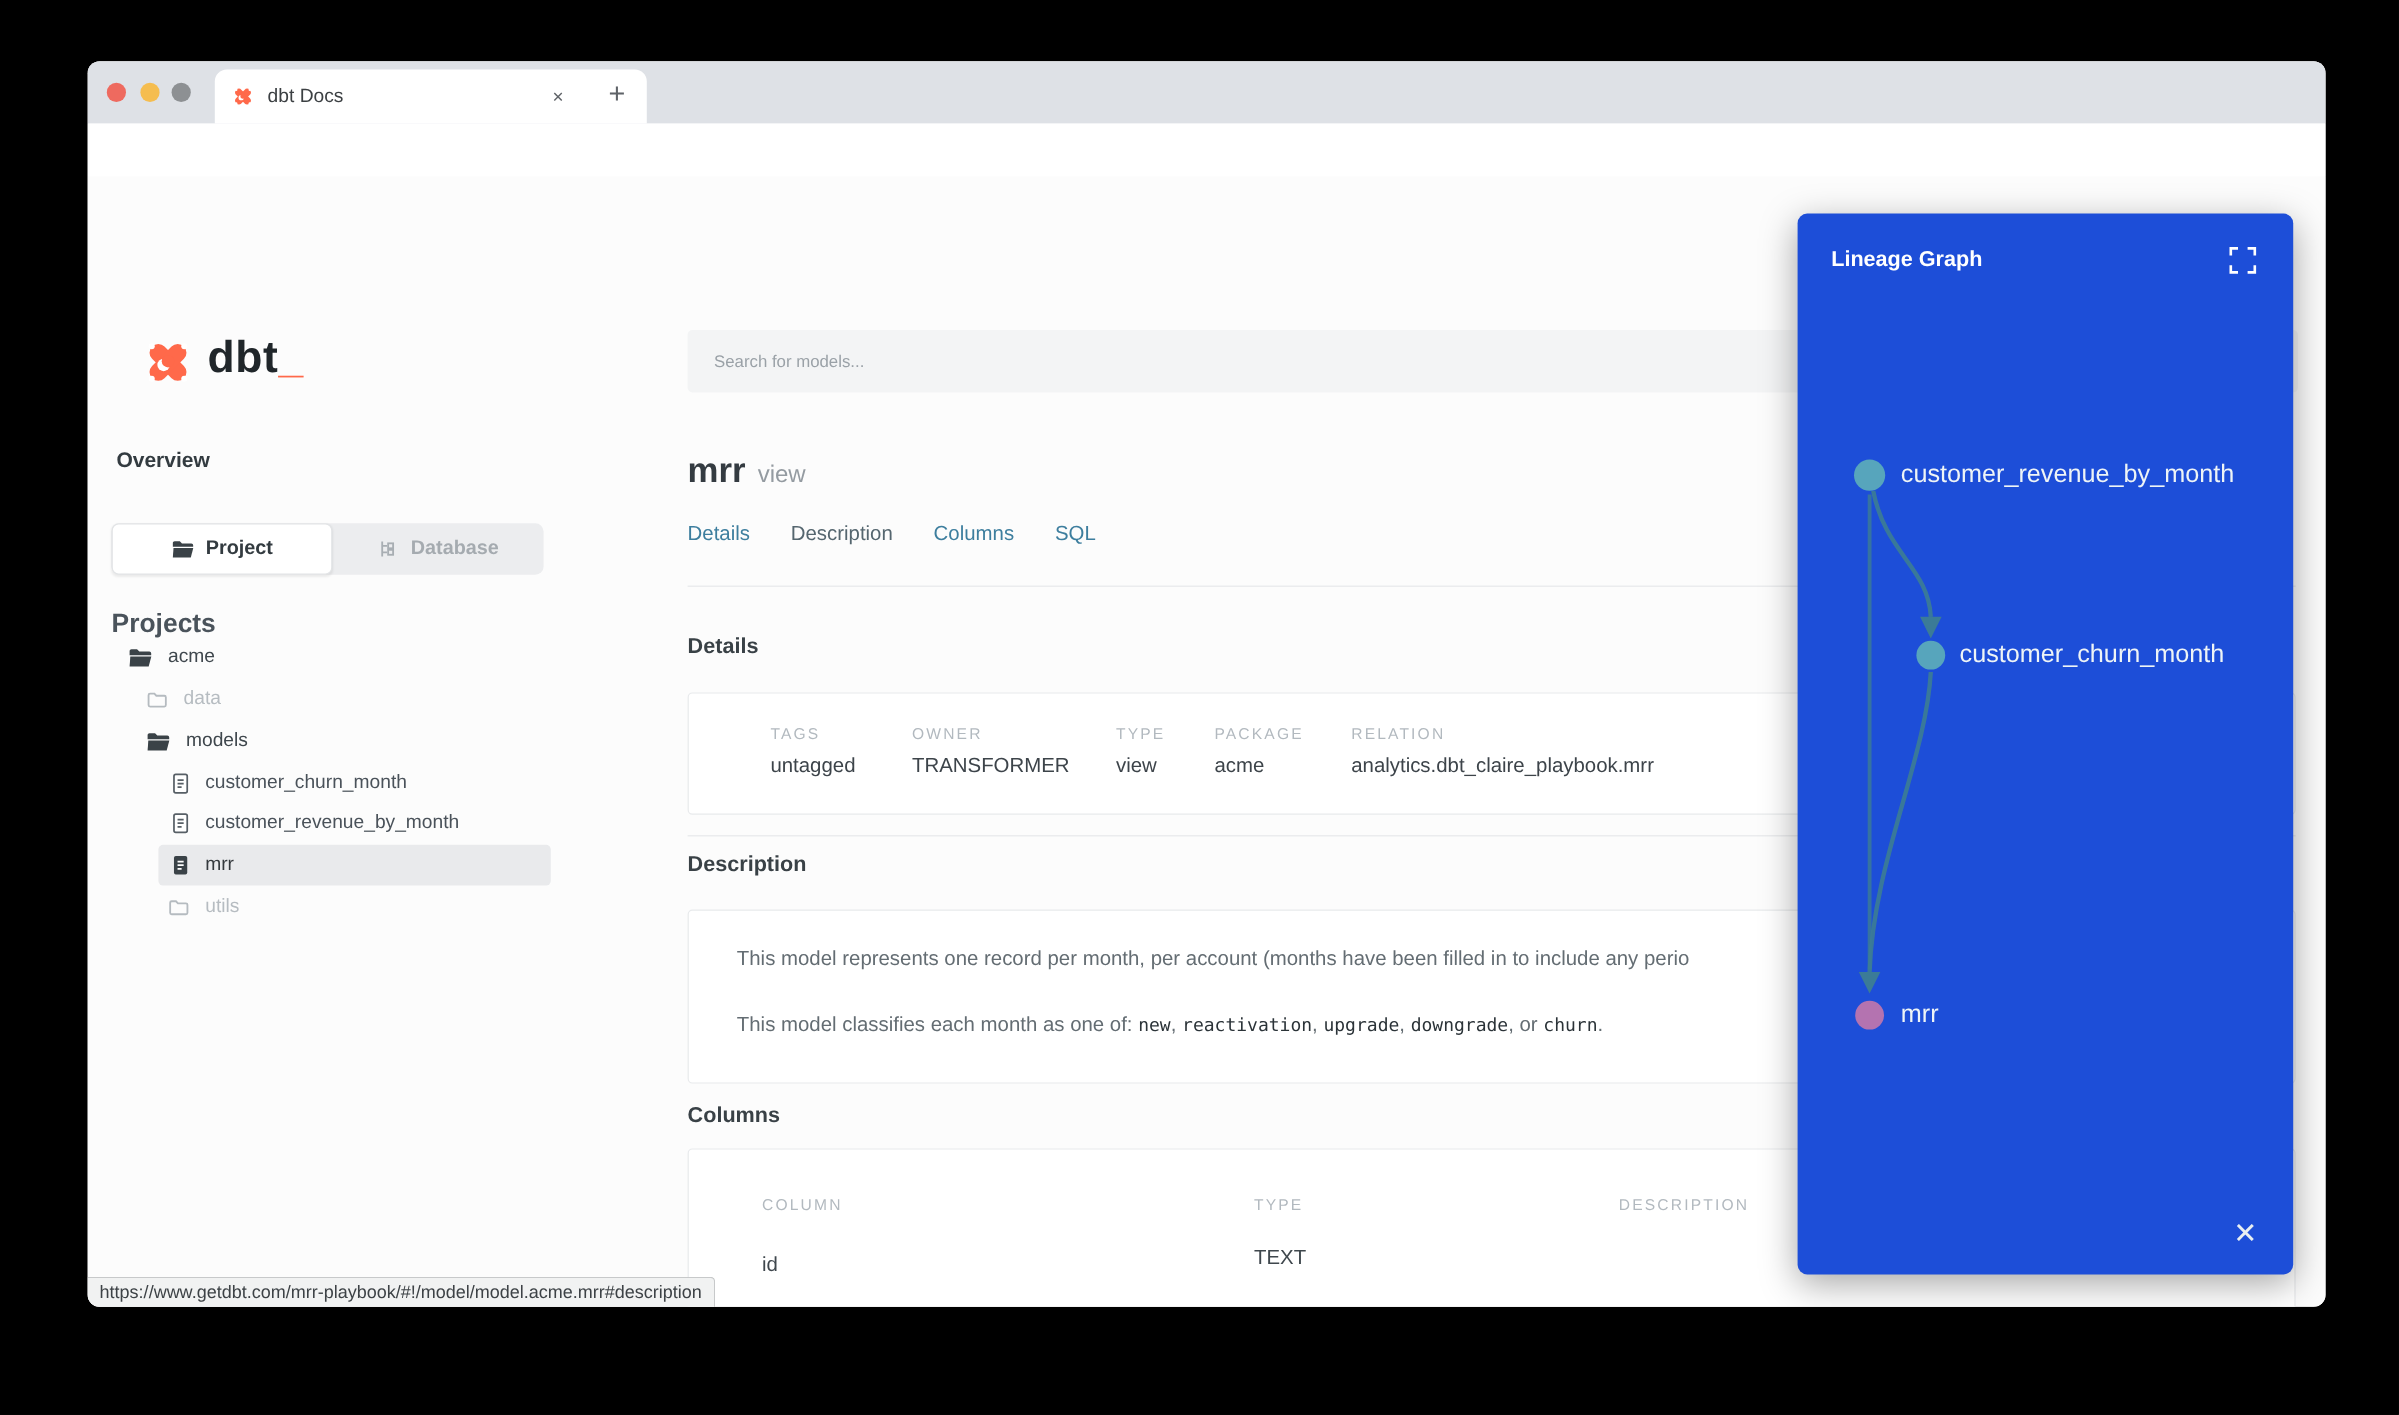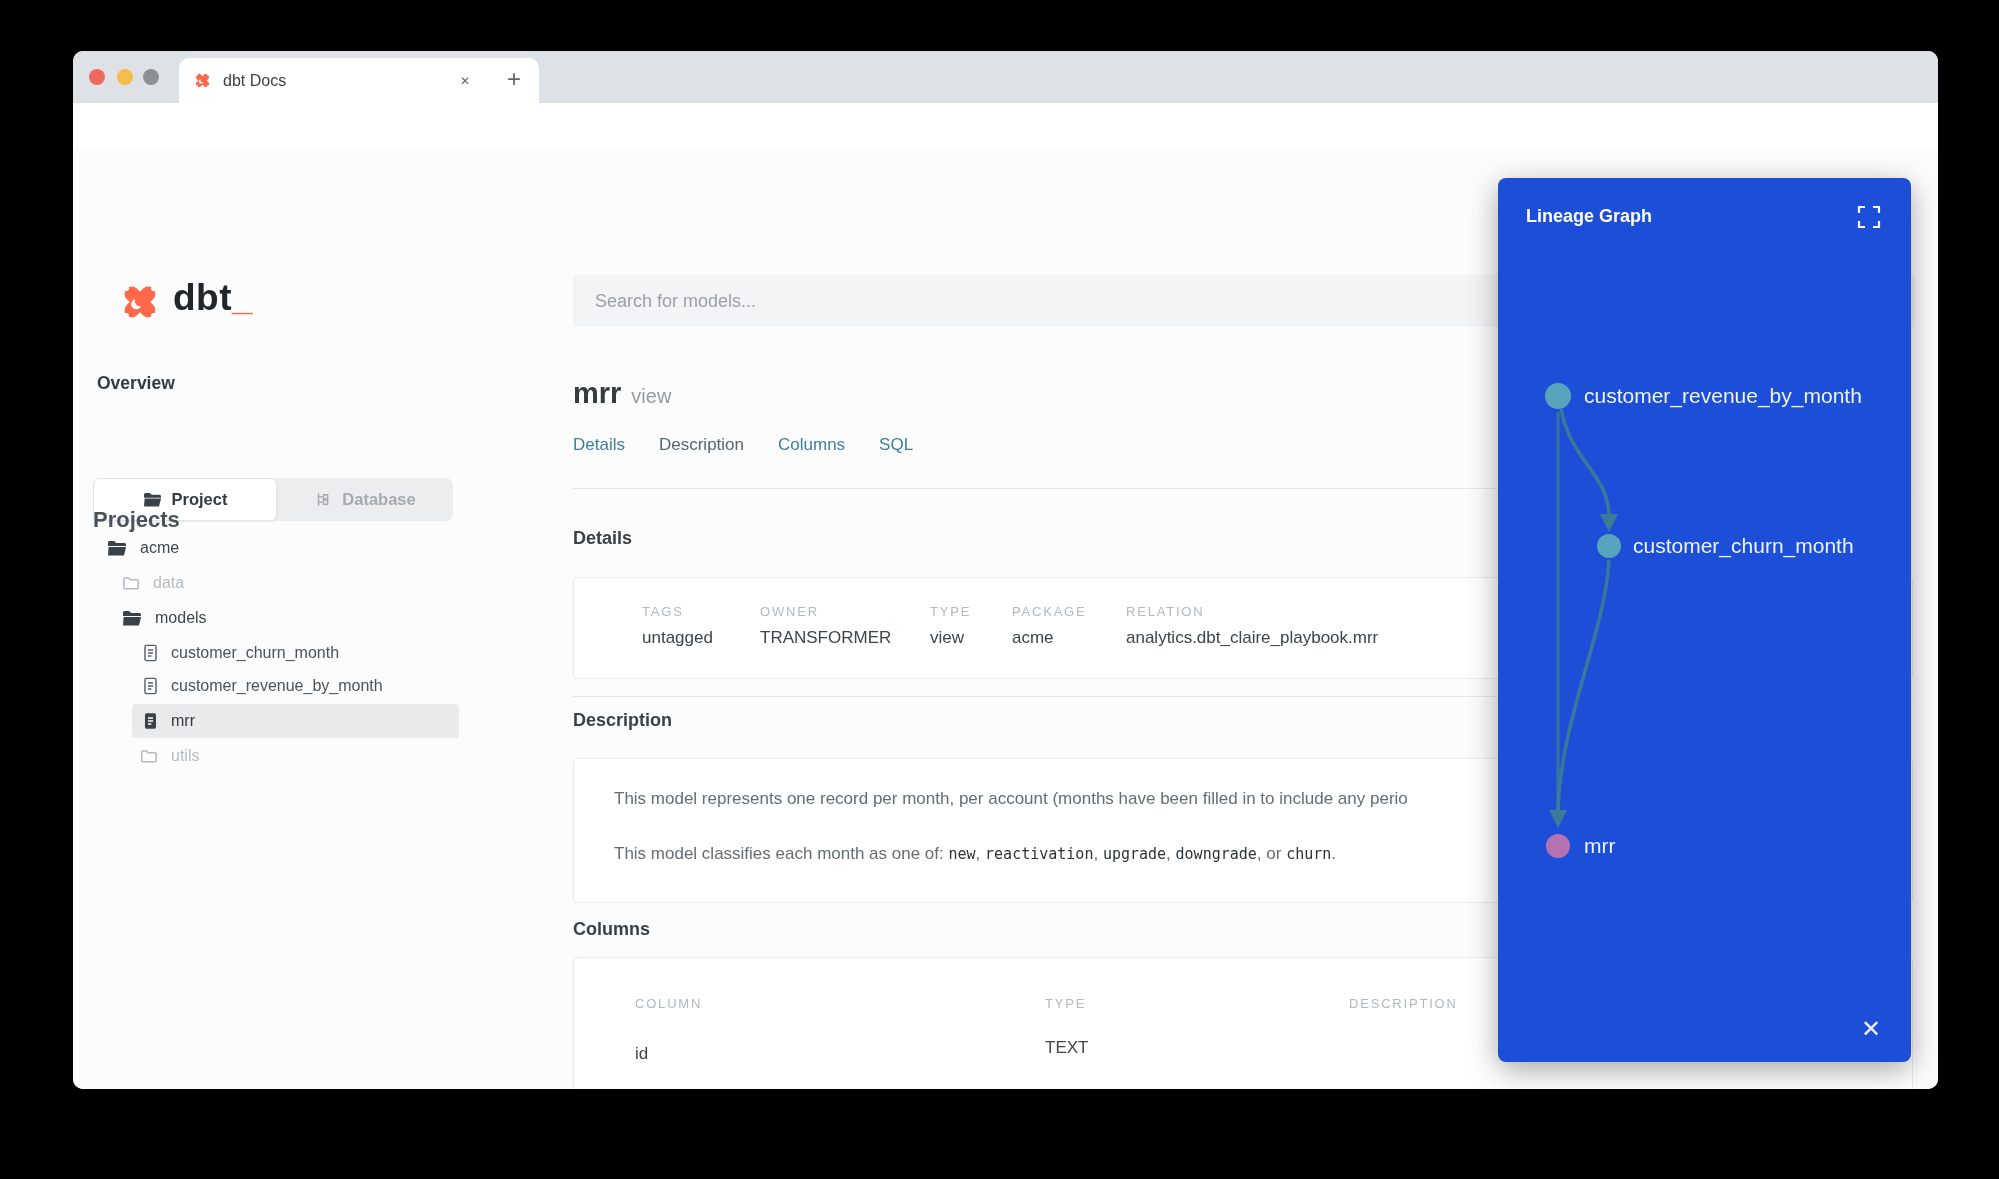--- a/index.html
+++ b/index.html
@@ -18,24 +18,24 @@
   .toolbar{left:0;top:52px;width:1865px;height:44px;background:#fff;}
   .pill{left:142px;top:58px;width:1620px;height:35px;border-radius:18px;background:#f1f3f4;}
   .urltext{left:182px;top:58px;height:35px;display:flex;align-items:center;font-size:17px;}
   .urldomain{color:#202124;}
   .urlpath{color:#5f6368;}
   
   .content{left:0;top:96px;width:1865px;height:942px;background:#fcfcfc;overflow:hidden;}
   .dbt-word{left:100px;top:130px;font-size:37px;font-weight:bold;color:#20262a;letter-spacing:.5px;}
   .dbt-cursor{color:#ff694a;}
   .search{left:500px;top:128px;width:1320px;height:52px;background:#f3f4f5;border:none;border-radius:4px;
-          padding:0 0 0 22px;font-size:18px;color:#3c4043;outline:none;font-family:"Liberation Sans",sans-serif;}
+          padding:0 0 0 22px;font-size:14px;color:#3c4043;outline:none;font-family:"Liberation Sans",sans-serif;}
   .search::placeholder{color:#9aa1a7;}
   .ovr{left:24px;top:226px;font-size:17.5px;font-weight:bold;color:#333b40;}
-  .toggle{left:20px;top:289px;width:360px;height:43px;background:#ecedef;border-radius:7px;margin-top:42px;}
+  .toggle{left:20px;top:289px;width:360px;height:43px;background:#ecedef;border-radius:7px;}
   .seg{top:0;height:43px;display:flex;align-items:center;justify-content:center;gap:10px;font-size:16.5px;}
   .seg-active{left:0;width:184px;background:#fff;border:1px solid #e2e4e6;border-radius:6px;
               box-shadow:0 1px 2px rgba(0,0,0,.07);font-weight:bold;color:#333b40;box-sizing:border-box;}
   .seg-idle{left:184px;width:176px;color:#a5abb0;font-weight:bold;}
   .projects{left:20px;top:360px;font-size:22px;font-weight:bold;color:#4a535b;}
   .trow{height:34px;display:flex;align-items:center;font-size:16px;}
   .sel{left:59px;top:557px;width:327px;height:34px;background:#e9eaec;border-radius:4px;}
   
   .pagetitle{left:500px;top:230px;font-size:29px;font-weight:bold;color:#343b41;}
   .badge{font-size:20px;font-weight:normal;color:#949ba1;margin-left:10px;}
@@ -326,15 +326,16 @@
     </svg>
     <div class="abs node-dot" style="left:47px;top:205px;width:26px;height:26px;background:#57a5bc"></div>
     <div class="abs node-label" style="left:86px;top:218px">customer_revenue_by_month</div>
     <div class="abs node-dot" style="left:99px;top:356px;width:24px;height:24px;background:#57a5bc"></div>
     <div class="abs node-label" style="left:135px;top:368px">customer_churn_month</div>
     <div class="abs node-dot" style="left:48px;top:656px;width:24px;height:24px;background:#b473b0"></div>
     <div class="abs node-label" style="left:86px;top:668px">mrr</div>
     <div class="abs panel-close">✕</div>
   </div>
 
+  <div class="abs status">https://www.getdbt.com/mrr-playbook/#!/model/model.acme.mrr#description</div>
 
  </div>
 </div>
 
 </body></html>

